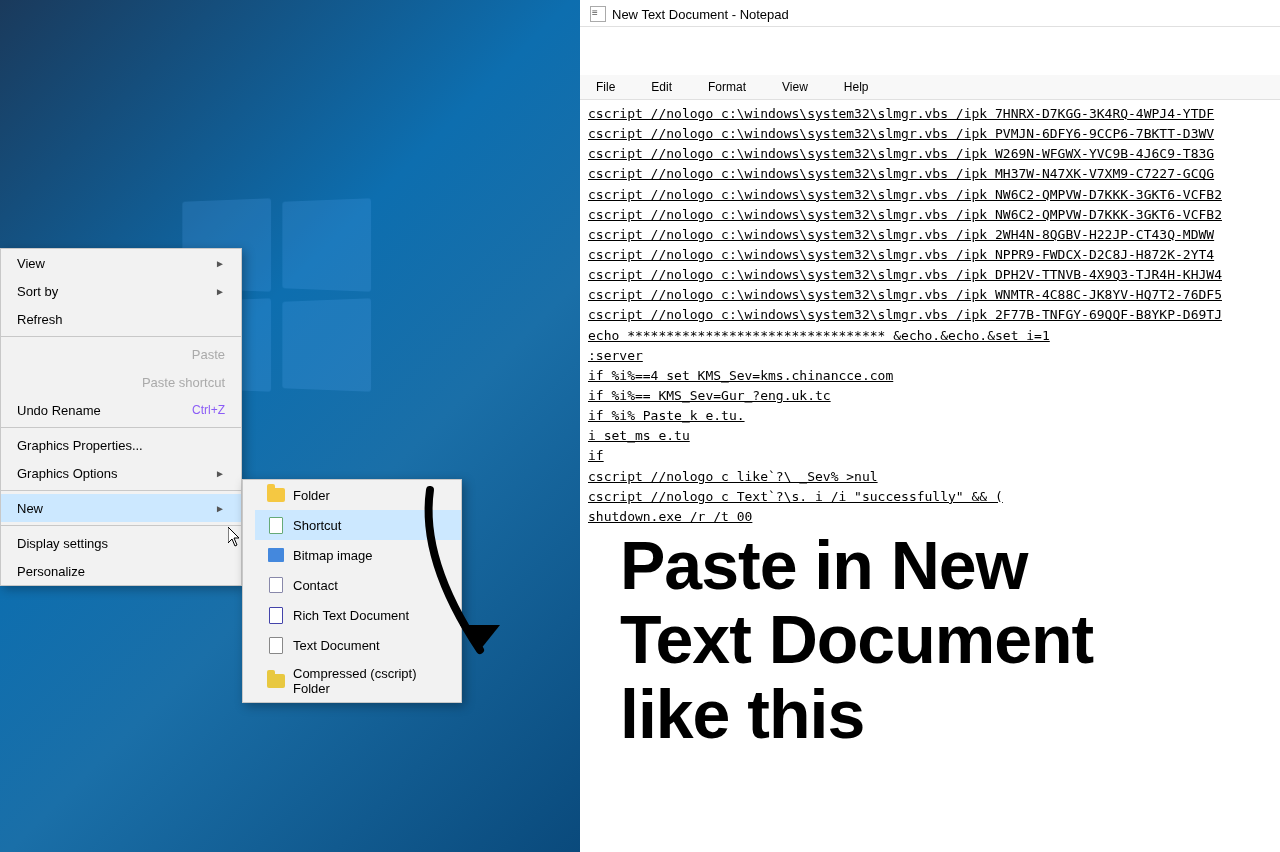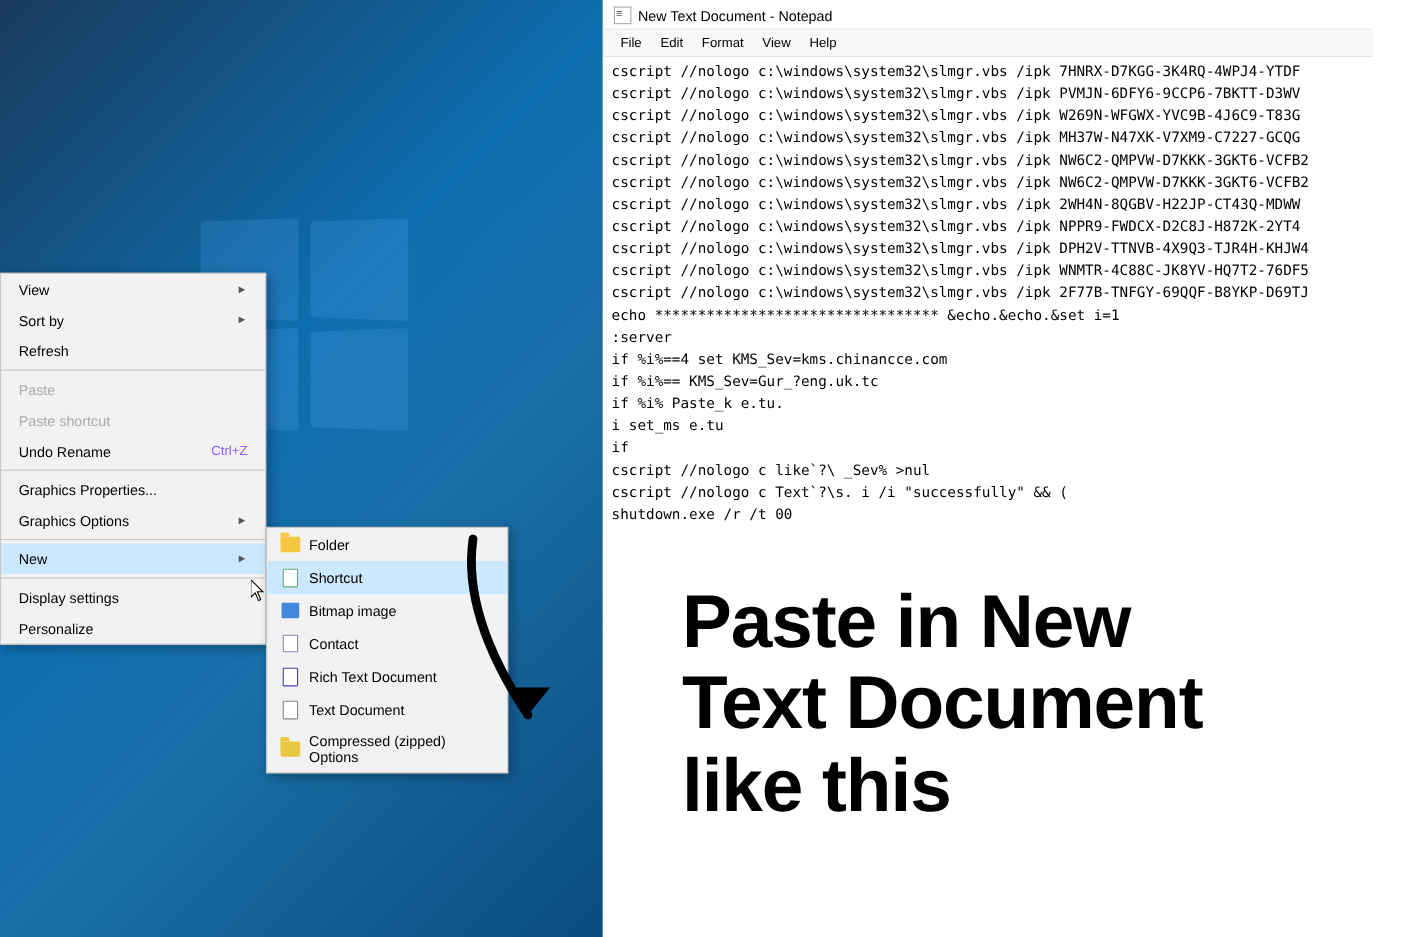--- a/index.html
+++ b/index.html
@@ -59,20 +59,21 @@
       align-items: center;
       justify-content: space-between;
       padding: 6px 16px;
       cursor: pointer;
       white-space: nowrap;
       min-height: 28px;
     }
     .menu-item.disabled {
       color: #aaa;
       cursor: default;
+      justify-content: flex-end;
     }
     .menu-item.active-item {
       background: #cce8ff;
     }
     .menu-item .arrow {
       font-size: 10px;
       color: #555;
     }
     .menu-item .shortcut-key {
       color: #8b5cf6;
@@ -96,20 +97,21 @@
       z-index: 101;
       font-size: 13px;
     }
     .submenu-item {
       display: flex;
       align-items: center;
       padding: 6px 12px;
       cursor: pointer;
       min-height: 28px;
       gap: 8px;
+      margin-left: 12px;
     }
     .submenu-item.highlighted {
       background: #cce8ff;
     }
     .item-icon {
       width: 18px;
       height: 18px;
       display: flex;
       align-items: center;
       justify-content: center;
@@ -185,21 +187,21 @@
       top: -4px; left: 0;
       width: 8px; height: 4px;
       background: #e8c840;
       border-radius: 2px 2px 0 0;
     }
 
     
     #notepad {
       position: absolute;
       top: 0;
-      left: 548px;
+      left: 580px;
       width: 700px;
       height: 852px;
       background: #fff;
       display: flex;
       flex-direction: column;
     }
     #notepad-titlebar {
       background: #fff;
       padding: 6px 10px 4px;
       font-size: 13px;
@@ -219,44 +221,46 @@
     }
     .notepad-icon::after {
       content: '≡';
       position: absolute;
       top: 0; left: 1px;
       font-size: 10px;
       color: #555;
     }
     #notepad-menubar {
       display: flex;
-      gap: 1px;
+      gap: 20px;
       padding: 2px 8px;
       font-size: 12px;
       border-bottom: 1px solid #e0e0e0;
       background: #f8f8f8;
+      margin-top: 48px;
     }
     .notepad-menu {
       padding: 3px 8px;
       cursor: pointer;
     }
     #notepad-content {
       flex: 1;
       overflow: hidden;
       padding: 4px 8px;
       font-family: Consolas, monospace;
       font-size: 13px;
       color: #000;
       background: #fff;
       position: relative;
     }
     .code-line {
       white-space: nowrap;
       line-height: 1.55;
       overflow: hidden;
+      text-decoration: underline;
     }
 
     
     #annotation {
       position: absolute;
       bottom: 100px;
       left: 620px;
       font-size: 68px;
       font-weight: 900;
       color: #000;
@@ -378,21 +382,21 @@
   <div class="submenu-item">
     <div class="item-icon">
       <div class="txt-icon-shape"></div>
     </div>
     <span>Text Document</span>
   </div>
   <div class="submenu-item">
     <div class="item-icon">
       <div class="zip-icon-shape"></div>
     </div>
-    <span>Compressed (zipped) Options</span>
+    <span>Compressed (cscript) Folder</span>
   </div>
 </div>
 
 <div id="notepad">
   <div id="notepad-titlebar">
     <div class="notepad-icon"></div>
     <span>New Text Document - Notepad</span>
   </div>
   <div id="notepad-menubar">
     <span class="notepad-menu">File</span>

